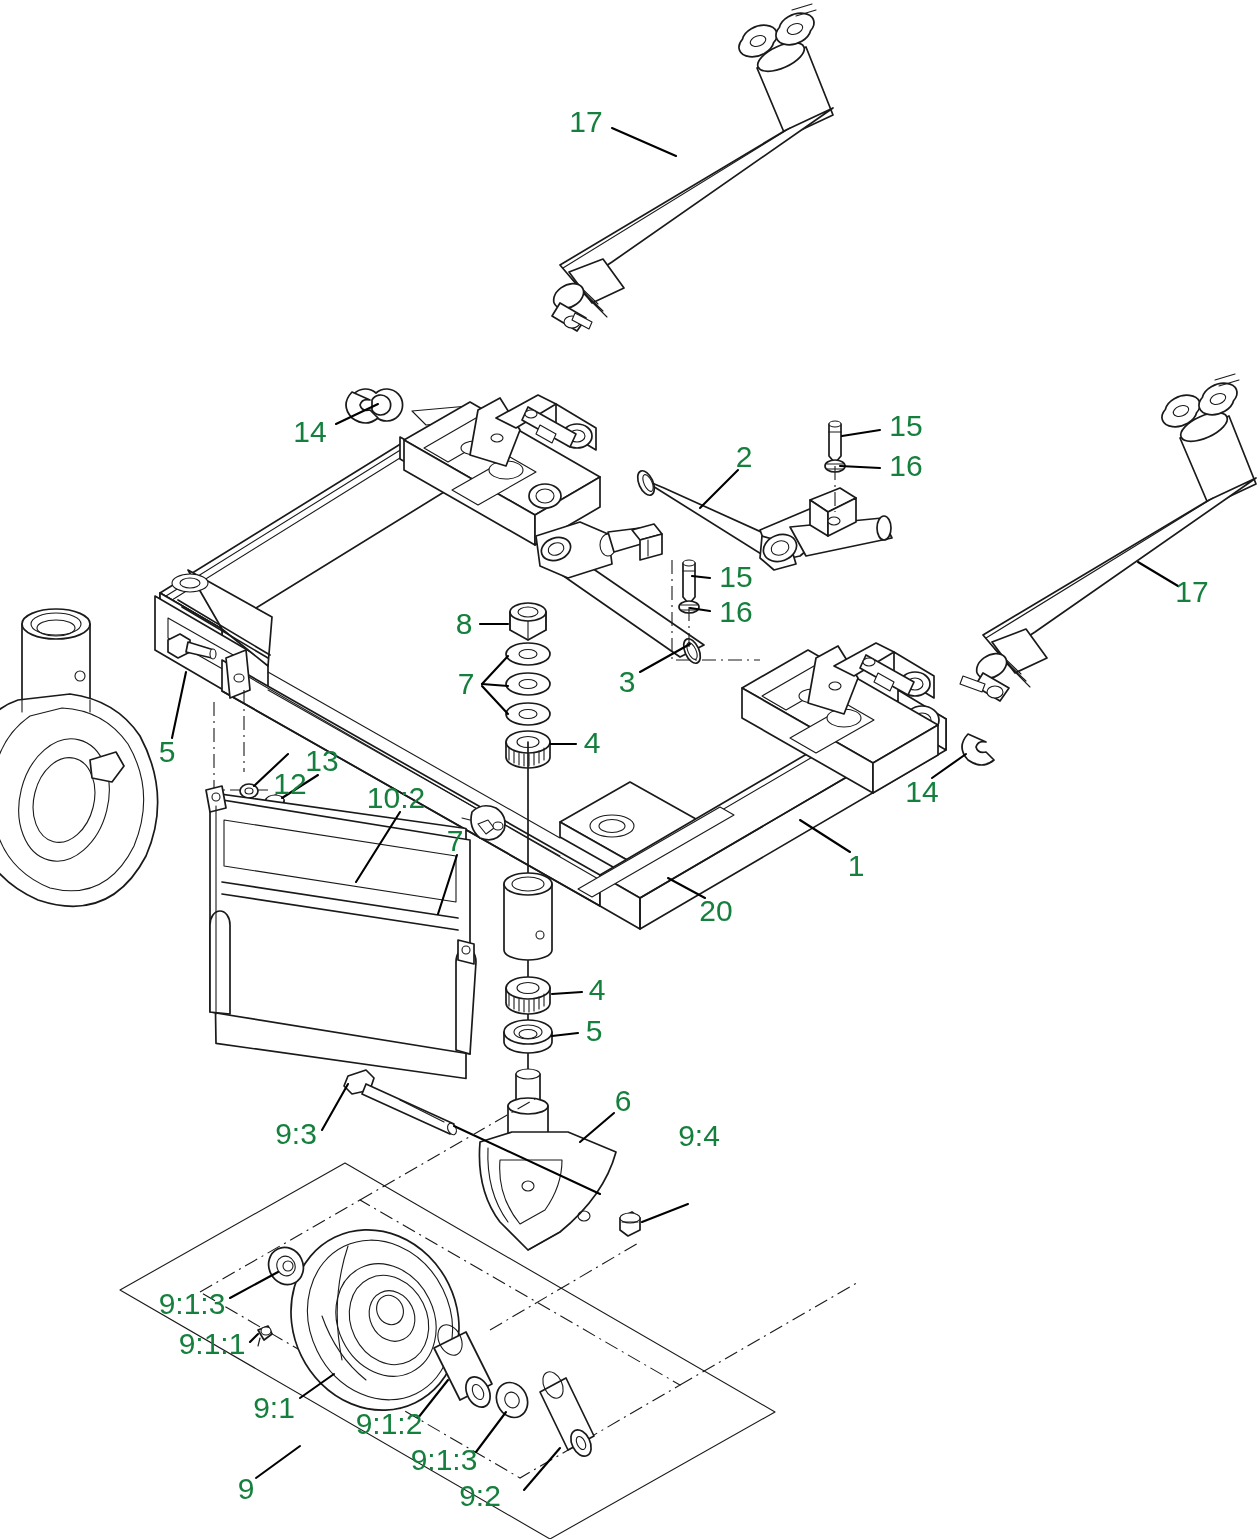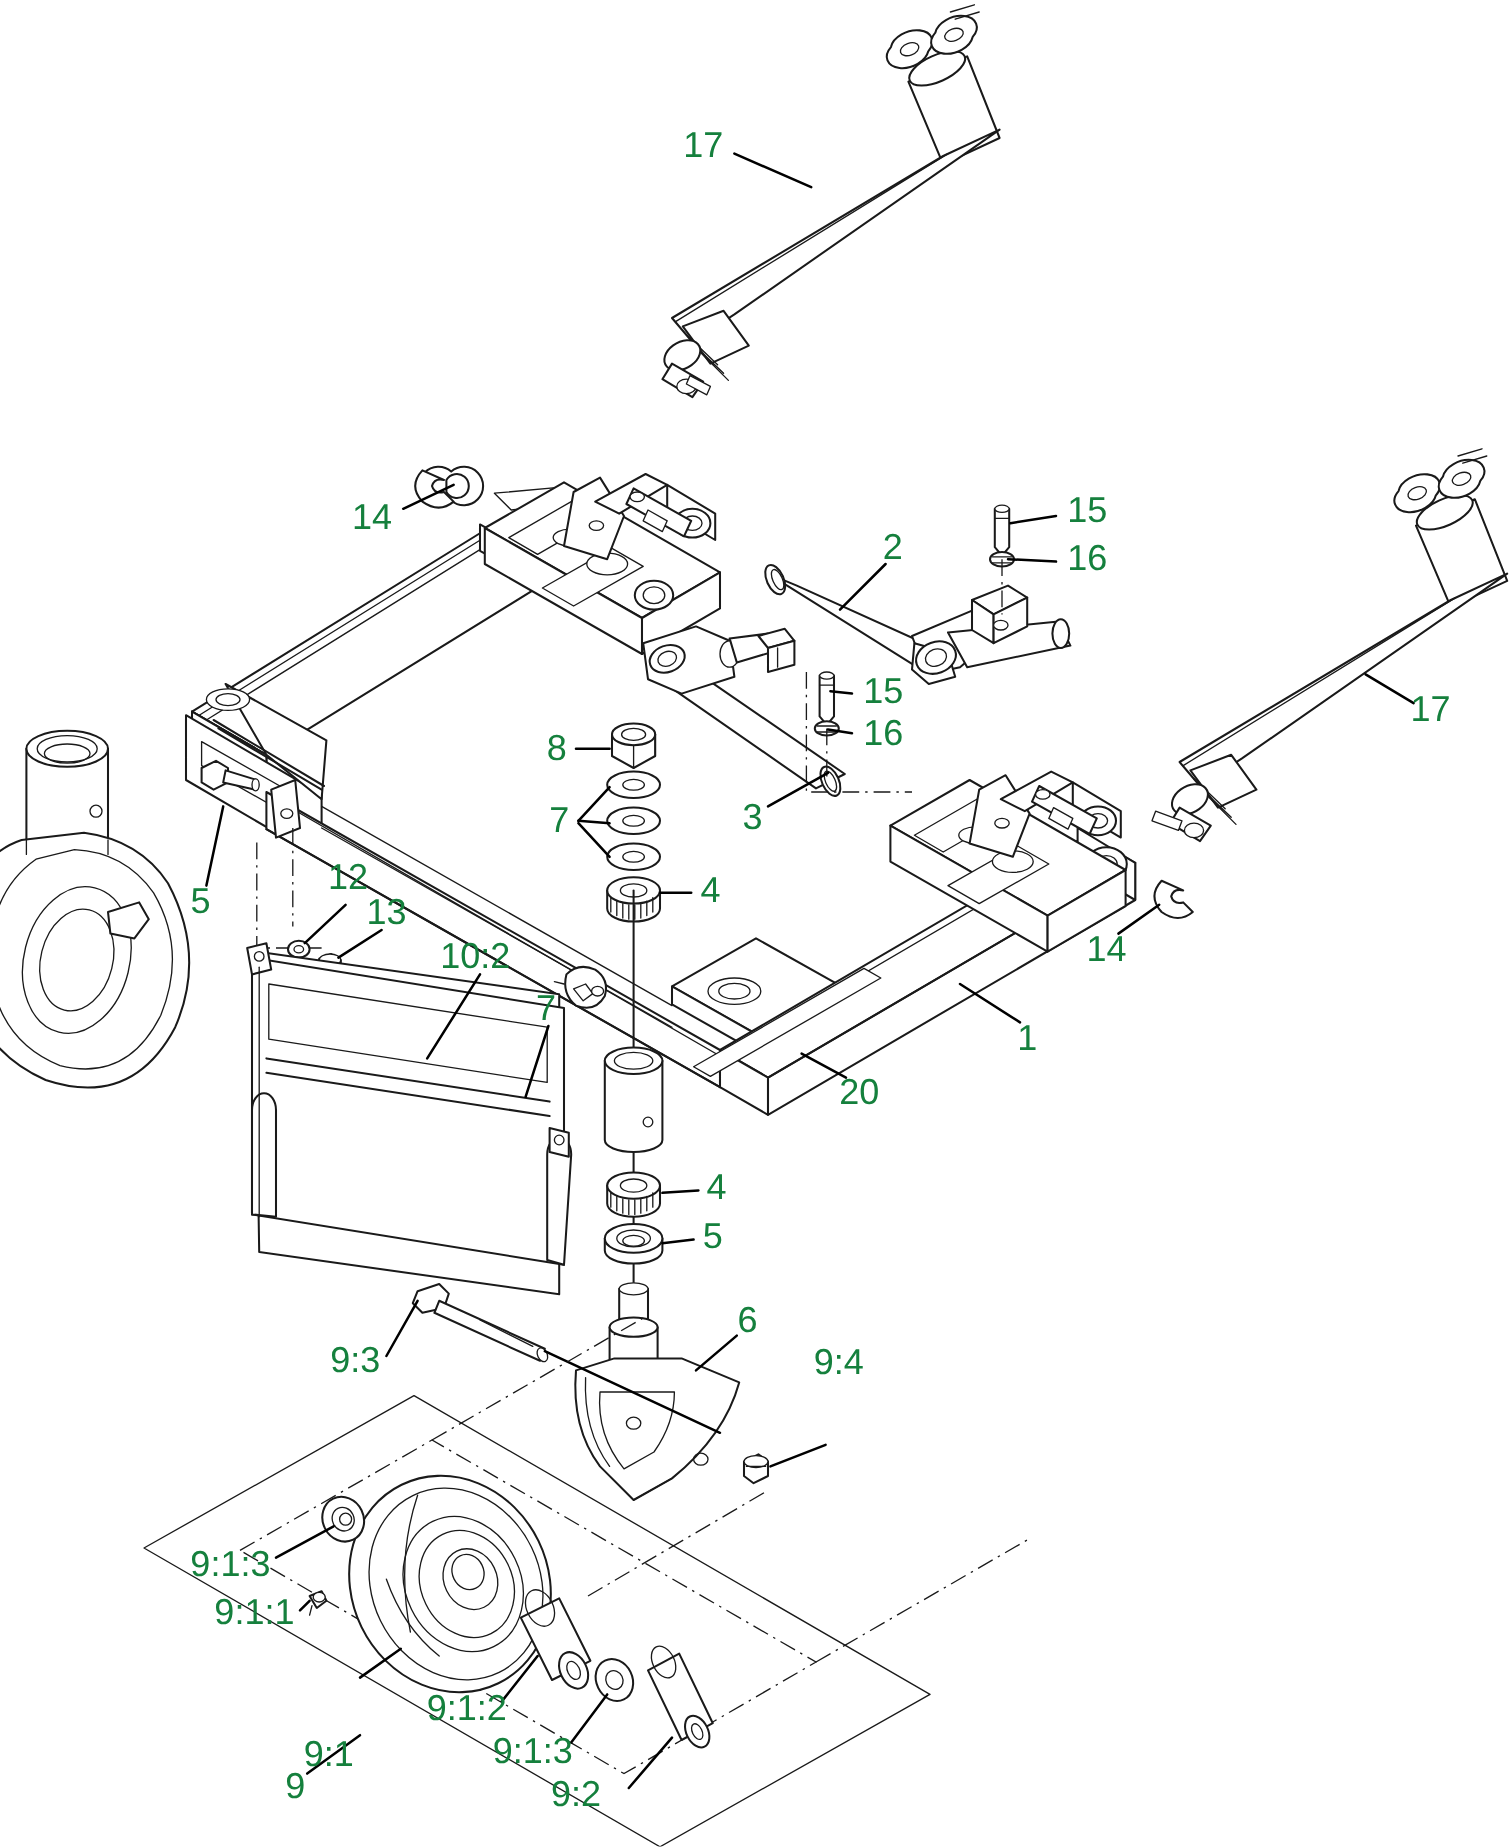--- a/index.html
+++ b/index.html
@@ -440,34 +440,34 @@
   <div class="callout" style="left:744px;top:457px">2</div>
   <div class="callout" style="left:906px;top:426px">15</div>
   <div class="callout" style="left:906px;top:466px">16</div>
   <div class="callout" style="left:736px;top:577px">15</div>
   <div class="callout" style="left:736px;top:612px">16</div>
   <div class="callout" style="left:464px;top:624px">8</div>
   <div class="callout" style="left:466px;top:684px">7</div>
   <div class="callout" style="left:627px;top:682px">3</div>
   <div class="callout" style="left:592px;top:743px">4</div>
   <div class="callout" style="left:167px;top:752px">5</div>
-  <div class="callout" style="left:290px;top:732px">12</div>
+  <div class="callout" style="left:290px;top:784px">12</div>
   <div class="callout" style="left:322px;top:761px">13</div>
   <div class="callout" style="left:922px;top:792px">14</div>
   <div class="callout" style="left:396px;top:798px">10:2</div>
   <div class="callout" style="left:455px;top:841px">7</div>
   <div class="callout" style="left:856px;top:866px">1</div>
   <div class="callout" style="left:716px;top:911px">20</div>
   <div class="callout" style="left:597px;top:990px">4</div>
   <div class="callout" style="left:594px;top:1031px">5</div>
   <div class="callout" style="left:296px;top:1134px">9:3</div>
   <div class="callout" style="left:623px;top:1101px">6</div>
   <div class="callout" style="left:699px;top:1136px">9:4</div>
   <div class="callout" style="left:192px;top:1304px">9:1:3</div>
   <div class="callout" style="left:212px;top:1344px">9:1:1</div>
-  <div class="callout" style="left:274px;top:1463px">9:1</div>
+  <div class="callout" style="left:274px;top:1408px">9:1</div>
   <div class="callout" style="left:389px;top:1424px">9:1:2</div>
   <div class="callout" style="left:444px;top:1460px">9:1:3</div>
   <div class="callout" style="left:480px;top:1496px">9:2</div>
   <div class="callout" style="left:246px;top:1489px">9</div>
   <div class="callout" style="left:1192px;top:592px">17</div>
 
 </div>
 
 </body></html>

